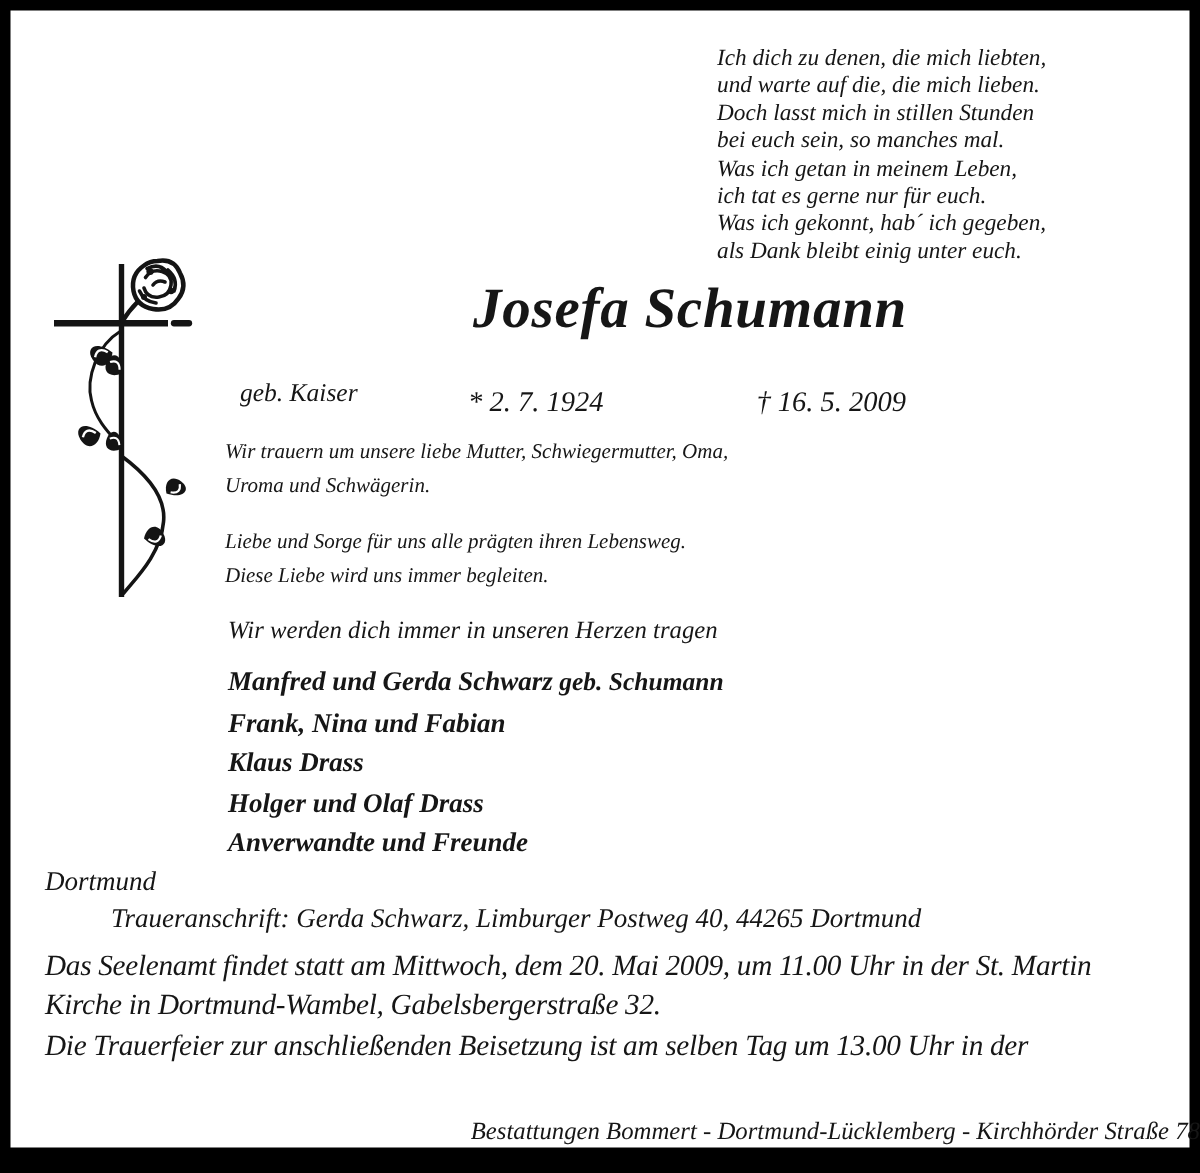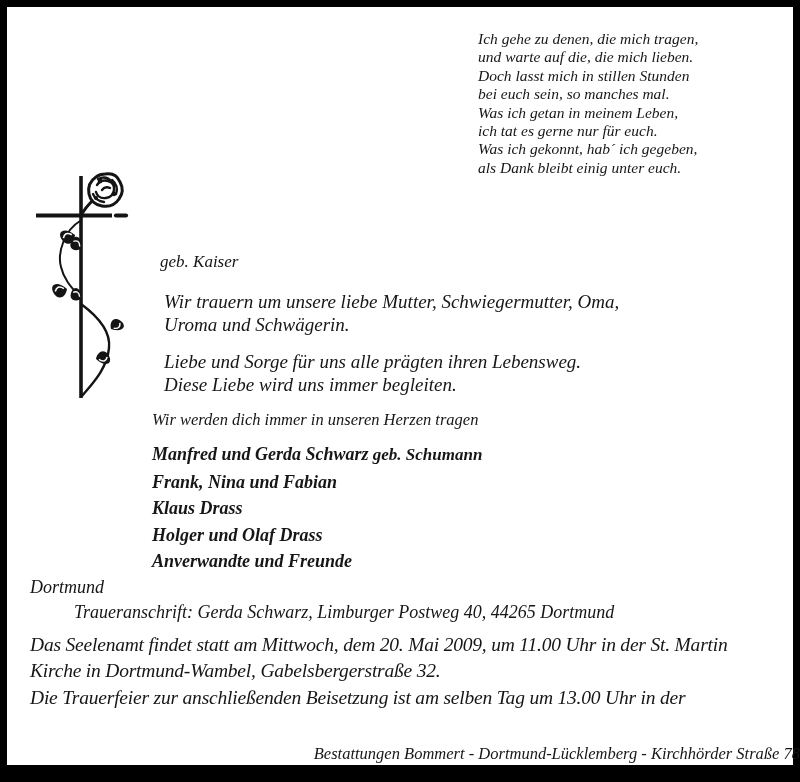--- a/index.html
+++ b/index.html
@@ -34,22 +34,22 @@
   .maiden{
     position:absolute;left:160px;top:252px;width:600px;
     font-size:17px;
   }
   .dates{
     position:absolute;left:312px;top:258px;width:292px;
     display:flex;justify-content:space-between;
     font-size:19px;
   }
   .para{
-    position:absolute;left:164px;width:560px;
-    font-size:19px;line-height:23px;
+    position:absolute;left:150px;width:560px;
+    font-size:14px;line-height:23px;
   }
   .p-mourning{top:290px;}
   .p-love{top:350px;}
   .herzen{
     position:absolute;left:152px;top:410px;
     font-size:16.5px;
   }
   .mourners{
     position:absolute;left:152px;top:441px;
     font-size:18px;line-height:26.5px;
@@ -105,32 +105,37 @@
 
     <use href="#leaf" transform="translate(45,67) rotate(-15)"></use>
     <use href="#leaf" transform="translate(51,81) rotate(45) scale(0.9)"></use>
     <use href="#leaf" transform="translate(37,121) rotate(-12)"></use>
     <use href="#leaf" transform="translate(51,131) rotate(40) scale(0.85)"></use>
     <use href="#leaf" transform="translate(81,161) rotate(145) scale(0.9)"></use>
     <use href="#leaf" transform="translate(66,191) rotate(170) scale(0.95)"></use>
   </svg>
 
   <div class="poem">
-      <div>Ich gehe zu denen, die mich tragen,</div>
+      <div>Ich dich zu denen, die mich liebten,</div>
       <div>und warte auf die, die mich lieben.</div>
       <div>Doch lasst mich in stillen Stunden</div>
       <div>bei euch sein, so manches mal.</div>
       <div>Was ich getan in meinem Leben,</div>
       <div>ich tat es gerne nur für euch.</div>
       <div>Was ich gekonnt, hab´ ich gegeben,</div>
       <div>als Dank bleibt einig unter euch.</div>
     </div>
 
+  <h1 class="name">Josefa Schumann</h1>
   <div class="maiden">geb. Kaiser</div>
 
+  <div class="dates">
+    <span>* 2. 7. 1924</span>
+    <span>† 16. 5. 2009</span>
+  </div>
 
   <div class="para p-mourning">
       <div>Wir trauern um unsere liebe Mutter, Schwiegermutter, Oma,</div>
       <div>Uroma und Schwägerin.</div>
     </div>
   <div class="para p-love">
       <div>Liebe und Sorge für uns alle prägten ihren Lebensweg.</div>
       <div>Diese Liebe wird uns immer begleiten.</div>
     </div>
 

